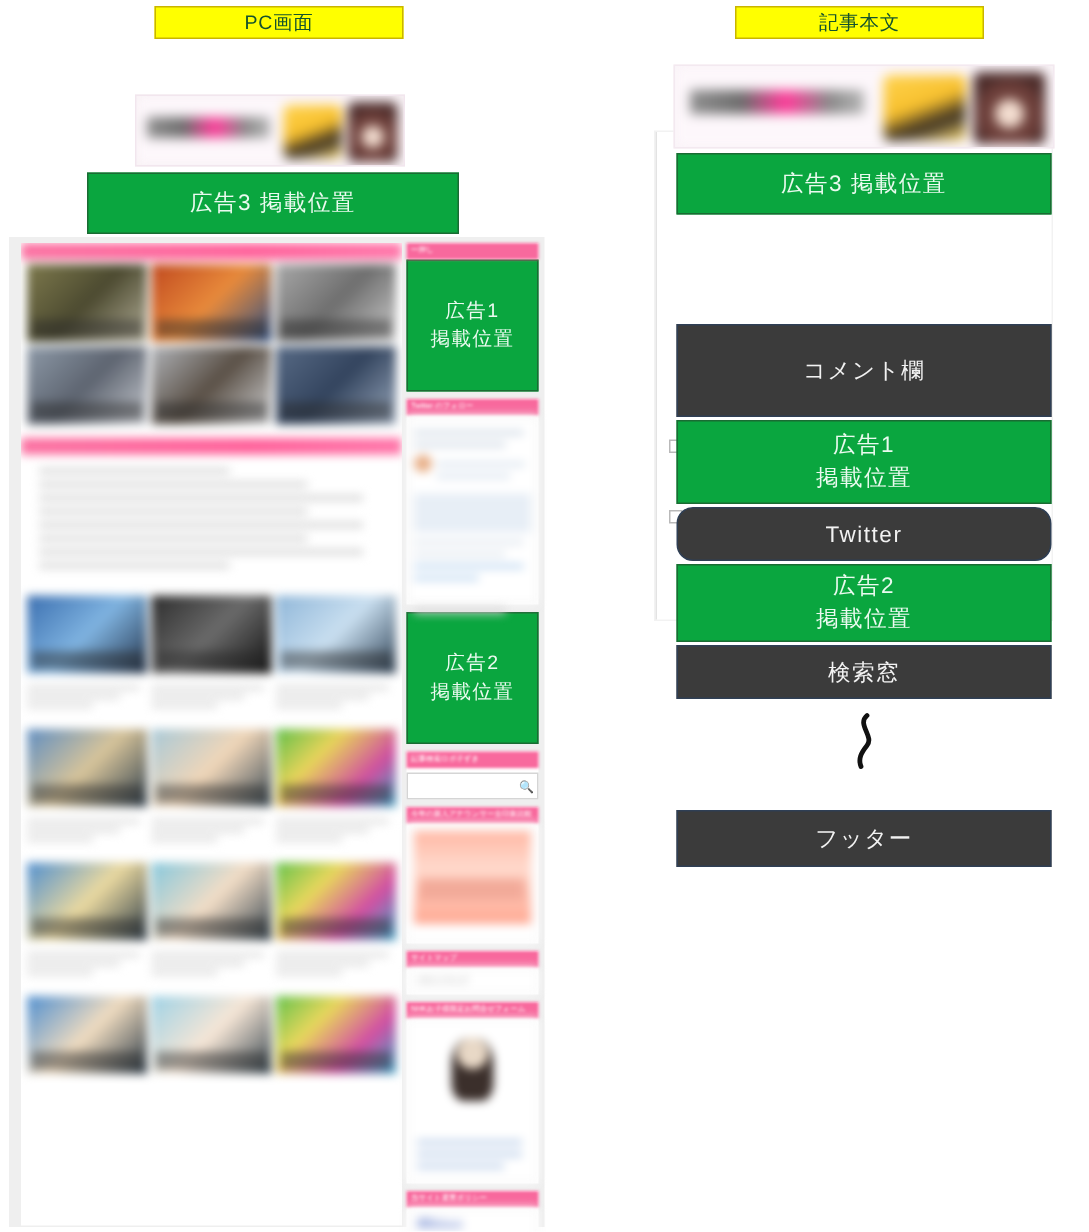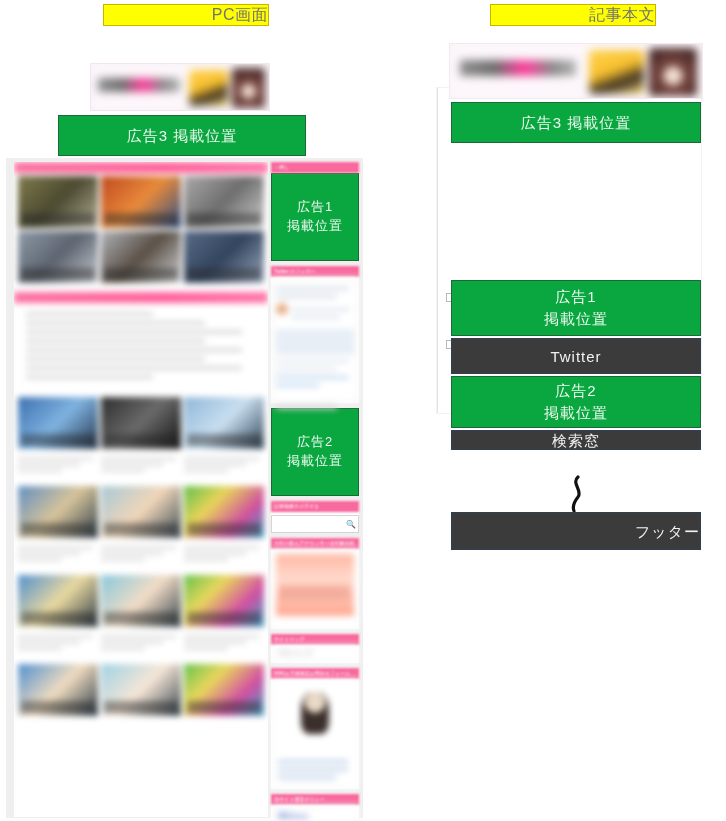--- a/index.html
+++ b/index.html
@@ -13,25 +13,25 @@
     position: relative;
     font-family: "Liberation Sans", "DejaVu Sans", sans-serif;
     overflow: hidden;
   }
 
   
   .caption {
     position: absolute;
     background: #ffff00;
     border: 1px solid #c9b500;
-    color: #737373;
-    font-size: 16px;
+    color: #14532d;
+    font-size: 13px;
     line-height: 20px;
     height: 22px;
-    text-align: right;
+    text-align: center;
     letter-spacing: 0.5px;
   }
   #caption-pc   { left: 103px; top: 4px;  width: 166px; }
   #caption-sp   { left: 490px; top: 4px;  width: 166px; }
 
   
   .green-block {
     background: #0aa63f;
     border: 1px solid #1a6b33;
     color: #eafaef;
@@ -181,24 +181,24 @@
     overflow: hidden;
     background: #f9f3f7;
     border: 1px solid #f3e9f0;
   }
 
   .sp-block { position: absolute; left: 14px; width: 250px; }
   #sp-ad3     { top: 74px;  height: 41px; font-size: 15px; }
   #sp-article { top: 117px; height: 68px; }
   #sp-comment { top: 188px; height: 62px; }
   #sp-ad1     { top: 252px; height: 56px; font-size: 15px; }
-  #sp-twitter { top: 310px; height: 36px; font-size: 15px; }
+  #sp-twitter { top: 310px; height: 36px; font-size: 15px; border-radius: 11px; }
   #sp-ad2     { top: 348px; height: 52px; font-size: 15px; }
-  #sp-search  { top: 402px; height: 20px; }
-  #sp-footer  { top: 484px; height: 38px; justify-content: flex-end; }
+  #sp-search  { top: 402px; height: 36px; }
+  #sp-footer  { top: 512px; height: 38px; }
 
   #sp-squiggle {
     position: absolute;
     left: 14px; top: 444px;
     width: 250px; height: 44px;
     display: flex; align-items: center; justify-content: center;
   }
   #sp-squiggle svg { display:block; }
 </style>
 </head>
@@ -472,20 +472,23 @@
       <div class="p2"></div>
       <div class="p3"></div>
     </div>
   </div>
 
   <div id="sp-ad3" class="sp-block green-block">
     <span>広告3 掲載位置</span>
   </div>
 
 
+  <div id="sp-comment" class="sp-block dark-block">
+    <span>コメント欄</span>
+  </div>
 
   <div id="sp-ad1" class="sp-block green-block">
     <span>広告1</span>
     <span>掲載位置</span>
   </div>
 
   <div id="sp-twitter" class="sp-block dark-block">
     <span>Twitter</span>
   </div>
 

